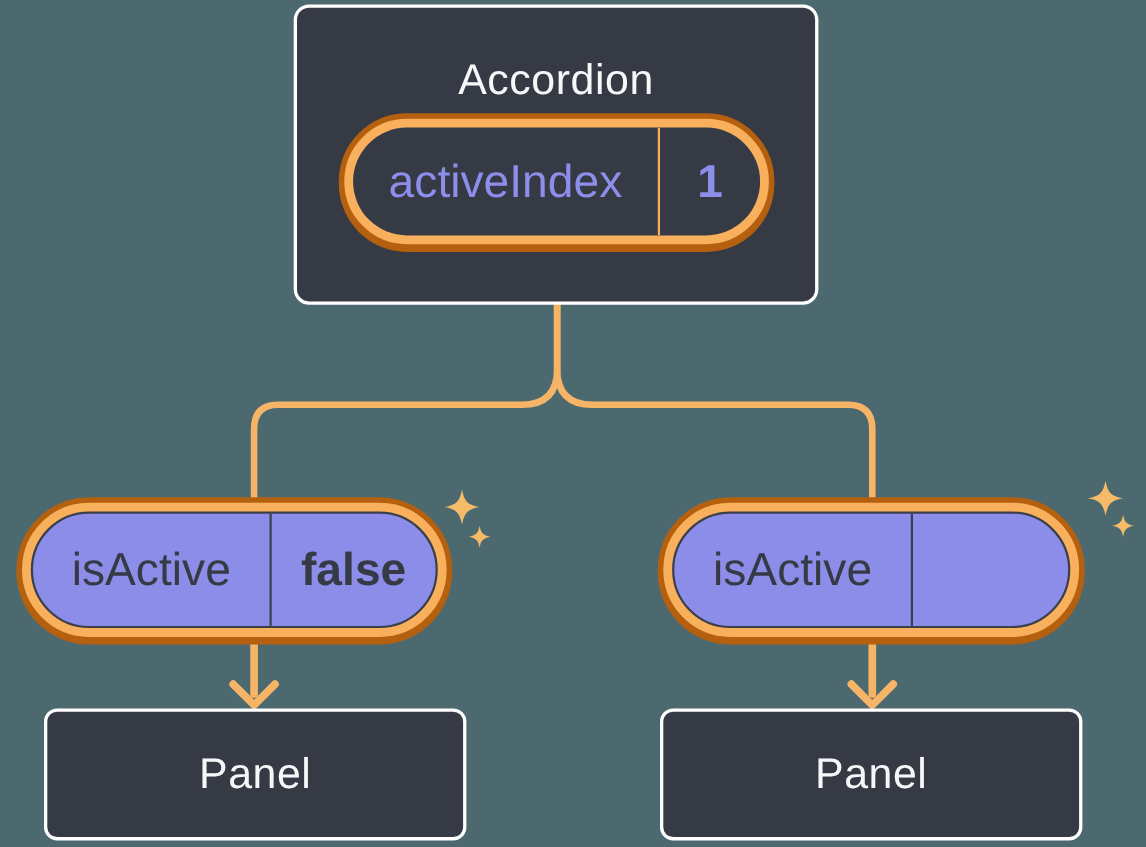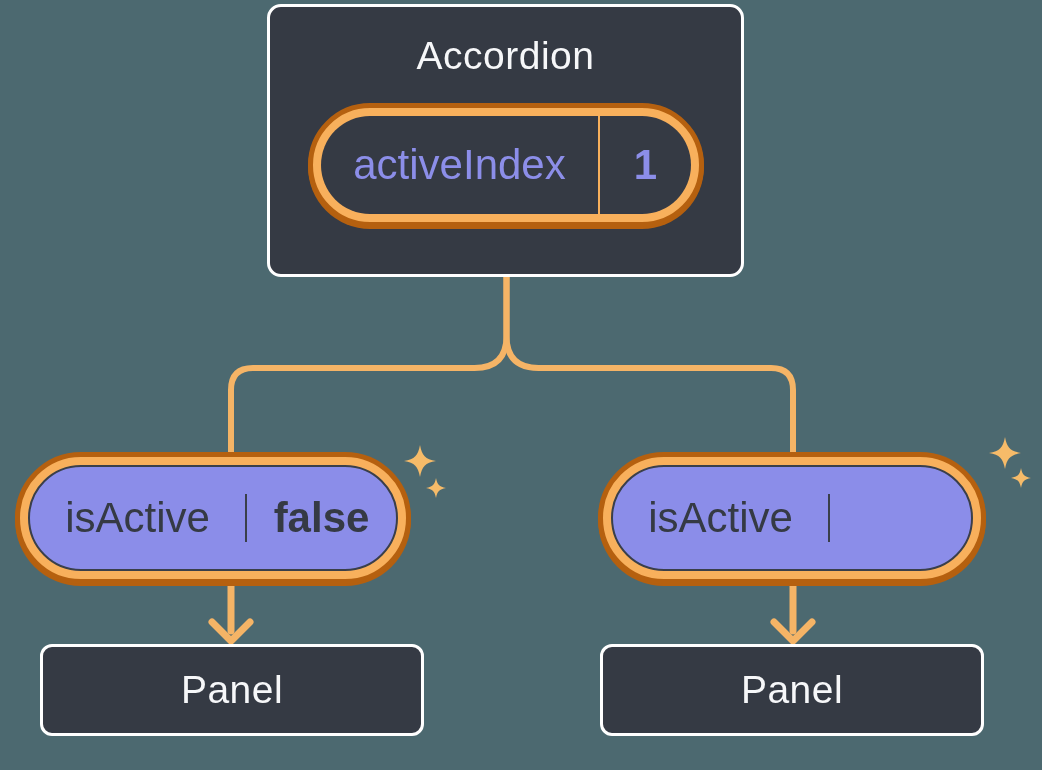--- a/index.html
+++ b/index.html
@@ -19,29 +19,29 @@
   }
   .box {
     position: absolute;
     box-sizing: border-box;
     background: var(--box-fill, #353A44);
     border: 3px solid var(--box-border, #fff);
     border-radius: 14px;
   }
   .accordion-box { left: 267px; top: 4px; width: 477px; height: 273px; }
   .box-title {
-    margin-top: 27px;
+    margin-top: 44px;
     text-align: center;
     font-size: 39px;
     font-weight: 500;
     letter-spacing: 0.5px;
     color: var(--light-text, #F6F7F9);
   }
   .panel-box {
-    top: 644px; width: 384px; height: 92px;
+    top: 644px; width: 384px; height: 120px;
     border-radius: 12px;
     display: flex; align-items: center; justify-content: center;
     font-size: 39px; font-weight: 500; letter-spacing: 0.5px;
     color: var(--light-text, #F6F7F9);
   }
   .panel-left  { left: 40px; }
   .panel-right { left: 600px; }
 
   .pill {
     position: absolute;
@@ -54,21 +54,21 @@
   }
   .pill-inner {
     box-sizing: border-box;
     height: 100%;
     border-radius: 999px;
     display: flex;
     align-items: stretch;
     overflow: hidden;
   }
   .pill-inner.dark   { background: var(--box-fill, #353A44); }
-  .pill-inner.purple { background: var(--prop-fill, #8B8DE9); border: 2px solid var(--prop-outline, #3A3F4A); align-items: center; }
+  .pill-inner.purple { background: var(--prop-fill, #8B8DE9); border: 2px solid var(--prop-outline, #3A3F4A); }
 
   .seg {
     display: flex; align-items: center; justify-content: center;
     font-size: 42px;
   }
   .seg-value { flex: 1; font-weight: 700; }
 
   .state-pill { left: 308px; top: 103px; width: 396px; height: 124px; }
   .state-pill .seg-name  { width: 277px; border-right: 2px solid var(--ring-light, #F8B05C); color: var(--purple-text, #8C8EE9); }
   .state-pill .seg-value { color: var(--purple-text, #8C8EE9); }

